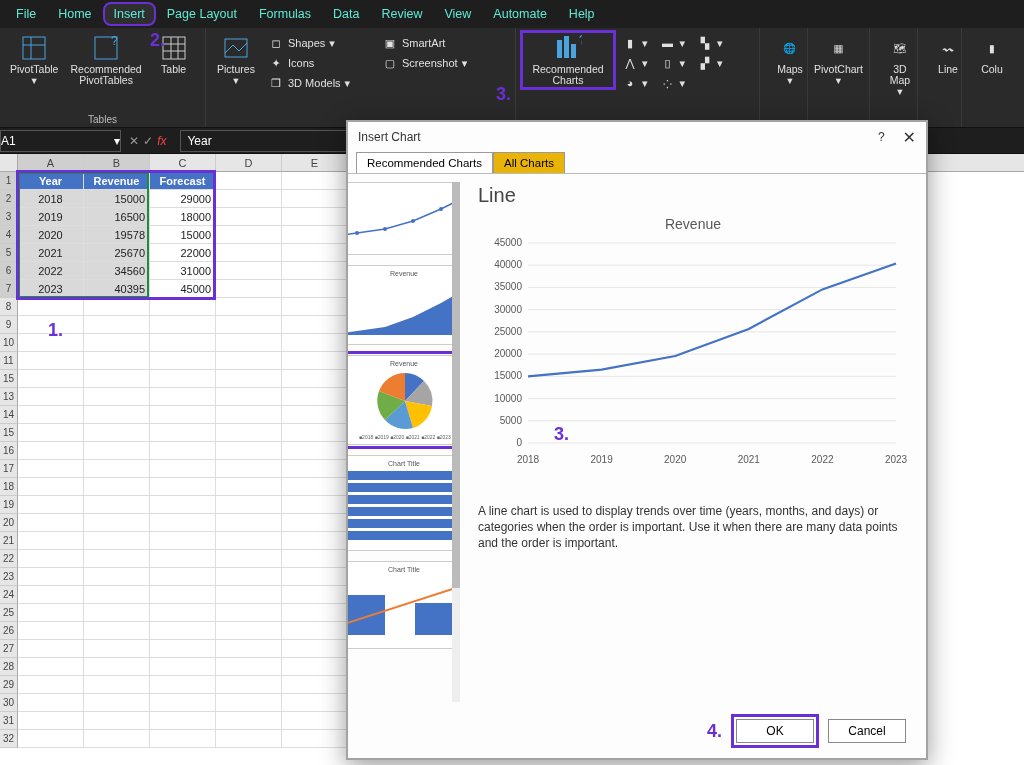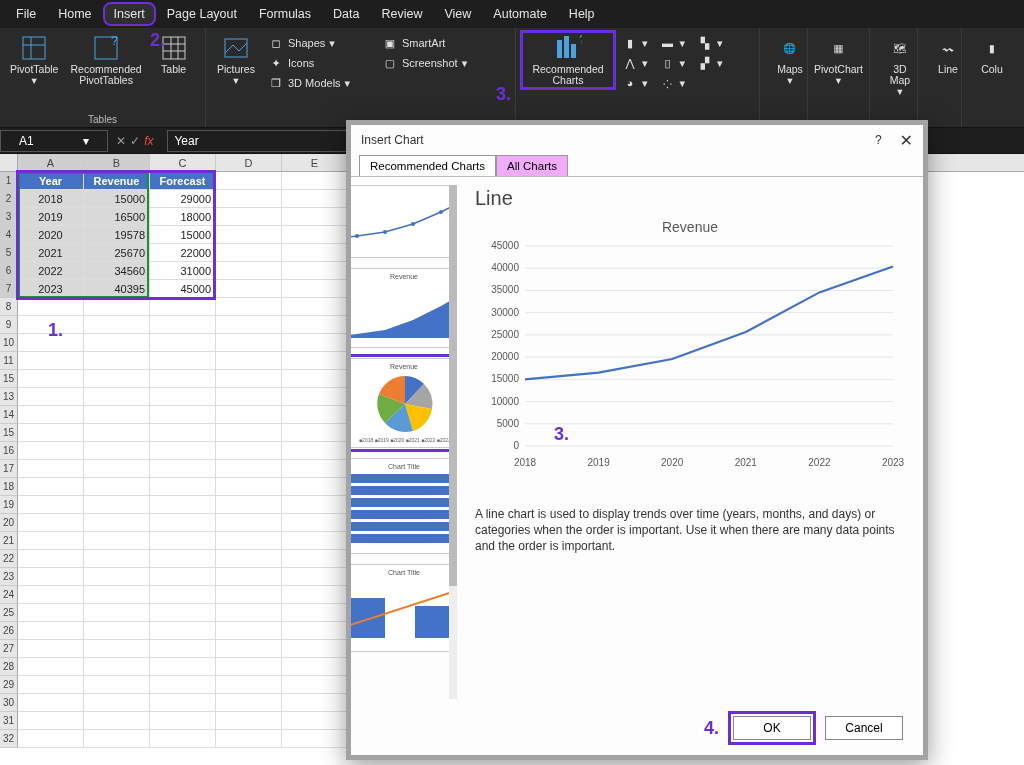--- a/index.html
+++ b/index.html
@@ -1,39 +1,39 @@
 <!DOCTYPE html>
 <html><head>
 <meta charset="utf-8">
 <style>
   * { box-sizing: border-box; margin: 0; padding: 0; font-family: "Segoe UI", Arial, sans-serif; }
   body { width: 1024px; height: 765px; background: #1e1e1e; overflow: hidden; position: relative; }
 
   
   .menu-bar { height: 28px; background: #1e1e1e; display: flex; align-items: center; padding: 0 6px; gap: 2px; }
-  .menu-item { font-size: 12.5px; color: #e5e5e5; padding: 4px 10px; cursor: pointer; }
+  .menu-item { font-size: 12.5px; color: #5eead4; padding: 4px 10px; cursor: pointer; }
   .menu-item.active { background: #2f2f2f; outline: 2px solid #6b2fd6; outline-offset: -1px; border-radius: 7px; }
 
   
   .ribbon { height: 100px; background: #2a2a2a; border-bottom: 1px solid #111; display: flex; }
   .ribbon-group { padding: 4px 6px 2px 6px; border-right: 1px solid #3a3a3a; display: flex; flex-direction: column; }
   .ribbon-group-body { flex: 1; display: flex; align-items: flex-start; gap: 4px; }
   .ribbon-group-label { text-align: center; font-size: 10px; color: #bdbdbd; padding-top: 2px; }
   .rbtn { display: flex; flex-direction: column; align-items: center; justify-content: flex-start; color: #e0e0e0; font-size: 10.5px; padding: 2px 4px; cursor: pointer; min-width: 48px; }
   .rbtn-icon { width: 28px; height: 28px; margin-bottom: 2px; display:flex; align-items:center; justify-content:center; }
   .rbtn span.lbl { line-height: 1.05; text-align: center; white-space: pre; }
   .rbtn.small { min-width: auto; flex-direction: row; gap:4px; font-size:11px; padding:1px 4px;}
   .rbtn.small .rbtn-icon{width:16px;height:16px;margin:0;}
   .highlight-rec { outline: 3px solid #6b2fd6; outline-offset: -1px; }
   .mini-col { display:flex; flex-direction:column; gap:2px; justify-content:flex-start; padding-top:2px;}
   .step-tag { position:absolute; color:#6b2fd6; font-weight:700; font-size:18px; z-index:5; }
 
   
   .fbar { height: 26px; background:#1e1e1e; display:flex; align-items:center; border-bottom:1px solid #111;}
-  .namebox { width:108px; height:22px; background:#1e1e1e; border:1px solid #555; color:#fff; font-size:12px; padding:0 18px; display:flex; align-items:center; justify-content:space-between;}
+  .namebox { width:121px; height:22px; background:#1e1e1e; border:1px solid #555; color:#fff; font-size:12px; padding:0 0; display:flex; align-items:center; justify-content:space-between;}
   .fx-icons { display:flex; gap:4px; padding:0 8px; color:#999; font-size:12px;}
   .fbox { flex:0 0 220px; height:22px; border:1px solid #555; color:#fff; font-size:12px; padding:0 6px; display:flex; align-items:center;}
   .fx { font-style: italic; color:#ef4444; font-size:12px; padding-right:6px;}
 
   
   .sheet { position:absolute; top:154px; left:0; right:0; bottom:0; background:#fff; }
   .colheads { display:flex; position:absolute; top:0; left:0; right:0; height:18px; background:#e6e6e6; border-bottom:1px solid #aaa;}
   .rowhead-col { width:18px; background:#e6e6e6; border-right:1px solid #aaa;}
   .colhead { width:66px; text-align:center; font-size:11px; color:#444; border-right:1px solid #ccc; line-height:18px;}
   .colhead.sel { background:#cfcfcf; }
@@ -41,26 +41,26 @@
   .row { display:flex; height:18px; }
   .rowhead { width:18px; text-align:center; font-size:10px; color:#444; background:#e6e6e6; border-right:1px solid #aaa; border-bottom:1px solid #ccc; line-height:18px;}
   .rowhead.sel { background:#cfcfcf; }
   .cell { width:66px; height:18px; border-right:1px solid #ddd; border-bottom:1px solid #ddd; font-size:11px; padding:0 4px; line-height:18px; text-align:right; color:#222; background:#fff;}
   .cell.head { background:#4472c4; color:#fff; font-weight:600; text-align:center;}
   .cell.selband { background:#d9d9d9; }
   .sel-border { position:absolute; border:2px solid #1a8f3c; pointer-events:none; }
   .purple-border { position:absolute; border:3px solid #6b2fd6; pointer-events:none; }
 
   
-  .dialog { position:absolute; left:346px; top:120px; width:582px; height:640px; background:#fdfdfd; border:5px solid #a3a3a3; box-shadow:0 6px 24px rgba(0,0,0,.4); z-index:10; display:flex; flex-direction:column;}
+  .dialog { position:absolute; left:346px; top:120px; width:582px; height:640px; background:#fdfdfd; border:2px solid #a3a3a3; box-shadow:0 6px 24px rgba(0,0,0,.4); z-index:10; display:flex; flex-direction:column;}
   .dialog-title { height:30px; display:flex; align-items:center; justify-content:space-between; padding:0 10px; font-size:12px; color:#333;}
   .dialog-title .right { display:flex; gap:18px; align-items:center;}
   .close-x { font-size:16px; cursor:pointer; }
   .tabs { display:flex; gap:0; padding:0 8px; }
-  .tab { font-size:11.5px; padding:4px 10px; border:1px solid #999; border-bottom:none; background:#f0abfc; cursor:pointer;}
+  .tab { font-size:11.5px; padding:4px 10px; border:1px solid #999; border-bottom:none; background:#eab308; cursor:pointer;}
   .tab.active { background:#fff; }
   .dialog-body { flex:1; display:flex; border-top:1px solid #bbb; overflow:hidden;}
   .thumb-col { width:200px; padding:8px 4px; overflow-y:auto; display:flex; flex-direction:column; gap:10px; align-items:center; position:relative;}
   .thumb { width:176px; background:#fff; border:1px solid #ccc; padding:4px 4px 2px 4px; font-size:7px; color:#555; text-align:center; cursor:pointer;}
   .thumb.selected { outline:3px solid #6b2fd6; outline-offset:1px;}
   .scrollbar-fake { position:absolute; right:0; top:8px; bottom:8px; width:8px; background:#eee;}
   .scrollbar-thumb { position:absolute; right:0; width:8px; background:#bbb;}
   .preview { flex:1; padding:10px 18px 4px 18px; display:flex; flex-direction:column;}
   .preview h2 { font-size:20px; font-weight:400; color:#444; margin-bottom:6px;}
   .chart-area { height:280px; border:0; position:relative; }

